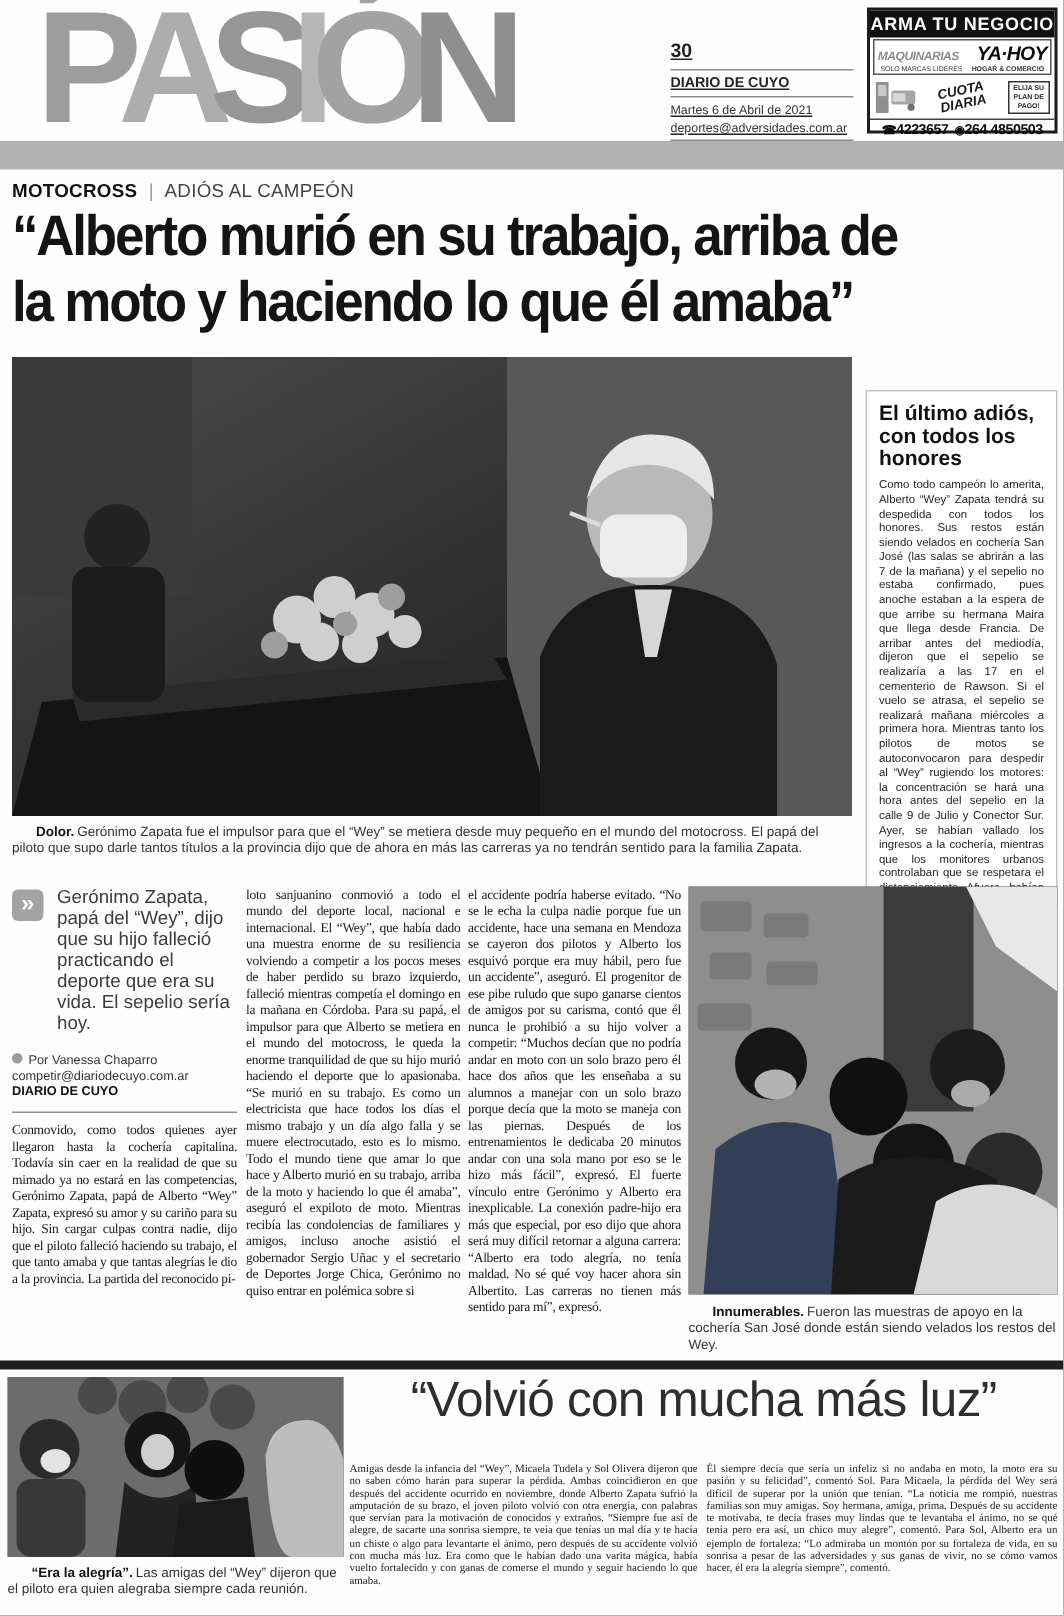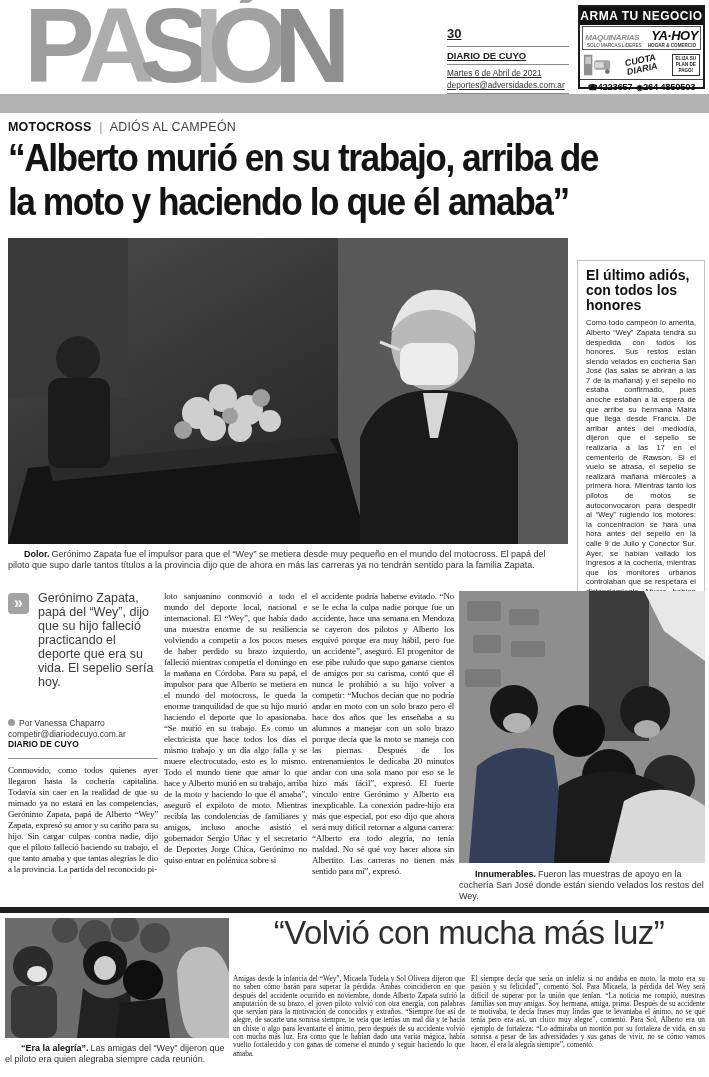--- a/index.html
+++ b/index.html
@@ -75,21 +75,21 @@
   .col1{left:8px;width:150px;}
   .col2{left:164px;width:143px;}
   .col3{left:312px;width:142px;}
   .coltext{font-size:9px;line-height:11px;letter-spacing:-.2px;text-align:justify;color:#1a1a1a;}
 
   .pullquote{position:relative;padding-left:30px;min-height:104px;}
   .pq-icon{position:absolute;left:0;top:2px;width:21px;height:21px;background:#a3a3a3;border-radius:4px;
            color:#fff;font-weight:bold;font-size:16px;line-height:20px;text-align:center;}
   .pq-text{font-size:12.5px;line-height:14px;color:#3c3c3c;}
 
-  .byline{margin-top:23px;font-size:8.5px;line-height:10.5px;color:#333;}
+  .byline{margin-top:6px;font-size:8.5px;line-height:10.5px;color:#333;}
   .by-dot{display:inline-block;width:7px;height:7px;border-radius:50%;background:#9b9b9b;margin-right:4px;}
   .by-org{font-weight:bold;color:#111;}
   .col-rule{border-top:1px solid #8f8f8f;margin:8px 0 6px;}
 
   
   .blackbar{left:0;top:907px;width:709px;height:6px;background:#1f1f1f;}
   .b-headline{left:233px;top:914px;width:472px;text-align:center;font-size:33px;font-weight:400;
               letter-spacing:-.5px;color:#2e2e2e;}
   .b-col{top:959px;height:116px;overflow:hidden;margin-top:16px;}
   .b-col1{left:233px;width:232px;}

